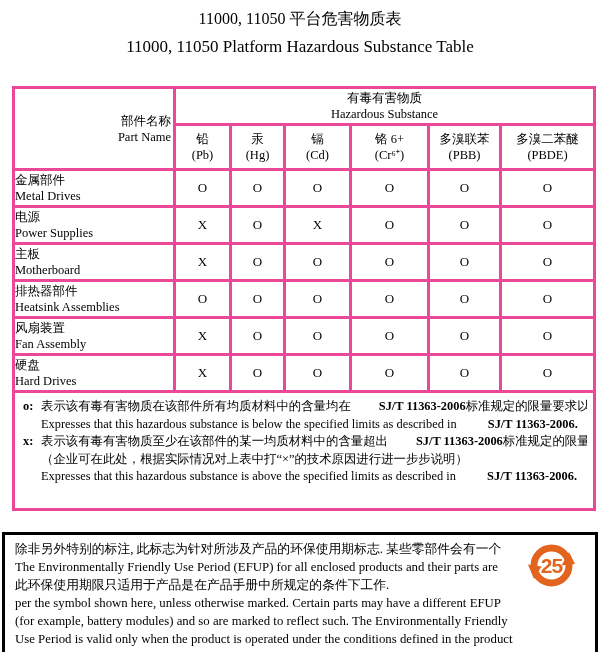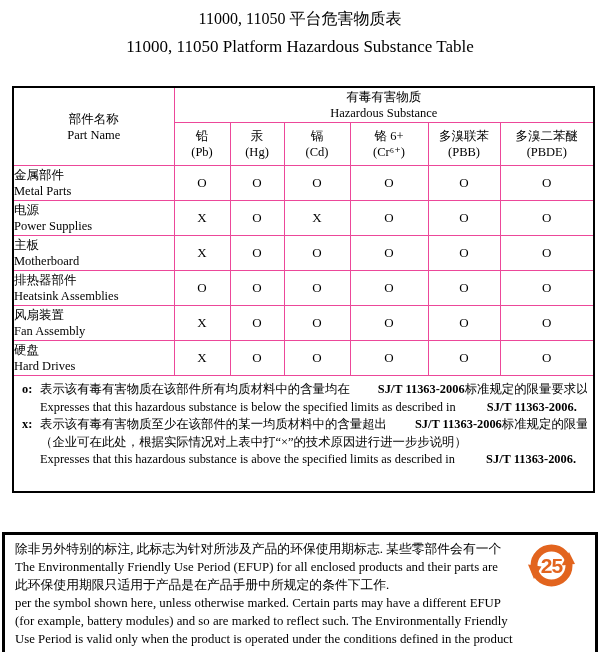--- a/index.html
+++ b/index.html
@@ -15,27 +15,28 @@
   .title-en{
     position:absolute;top:36px;left:0;width:600px;text-align:center;
     font-size:17px;line-height:22px;
   }
   table.hs-table{
     position:absolute;left:12px;top:86px;width:581px;
     border-collapse:collapse;table-layout:fixed;
     border:2px solid #000;
   }
   .hs-table th,.hs-table td{
-    border:1px solid #ec4899;
+    border:3px solid #ec4899;
     font-weight:normal;
     font-size:12.5px;line-height:16px;
     padding:1px 2px;
     vertical-align:middle;
-  }
-  th.part-head{text-align:center;}
+    font-family:Liberation Serif, serif;
+  }
+  th.part-head{text-align:right;}
   th.group-head{height:26px;text-align:center;}
   th.sub-head{height:40px;text-align:center;}
   td.part-cell{text-align:left;padding-left:0;height:32px;vertical-align:middle;}
   td.val-cell{text-align:center;font-size:13px;}
   td.fn-cell{
     text-align:left;vertical-align:top;
     padding:5px 6px 22px 8px;
   }
   .fn-line{
     position:relative;padding-left:18px;
@@ -109,21 +110,21 @@
         <th class="sub-head">
           <div>多溴二苯醚</div>
           <div>(PBDE)</div>
         </th>
       </tr>
   </thead>
   <tbody>
       <tr>
         <td class="part-cell">
           <div>金属部件</div>
-          <div>Metal Parts</div>
+          <div>Metal Drives</div>
         </td>
         <td class="val-cell">O</td>
         <td class="val-cell">O</td>
         <td class="val-cell">O</td>
         <td class="val-cell">O</td>
         <td class="val-cell">O</td>
         <td class="val-cell">O</td>
       </tr>
       <tr>
         <td class="part-cell">

